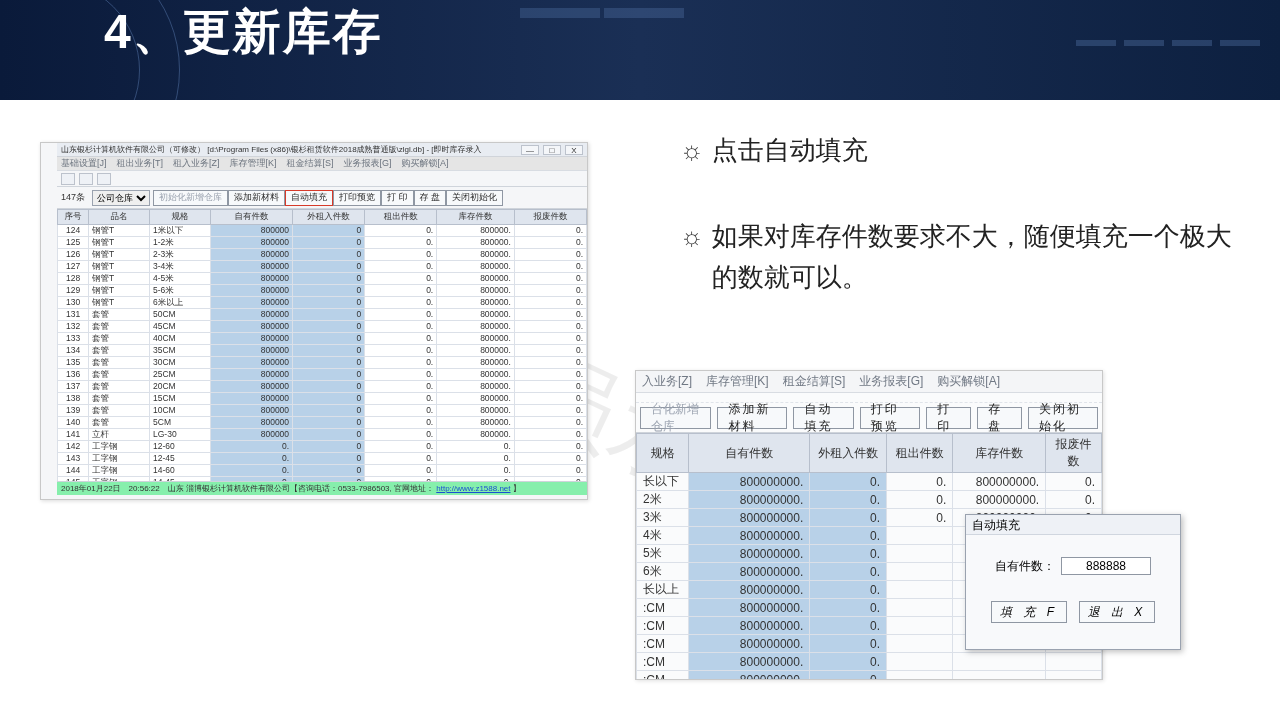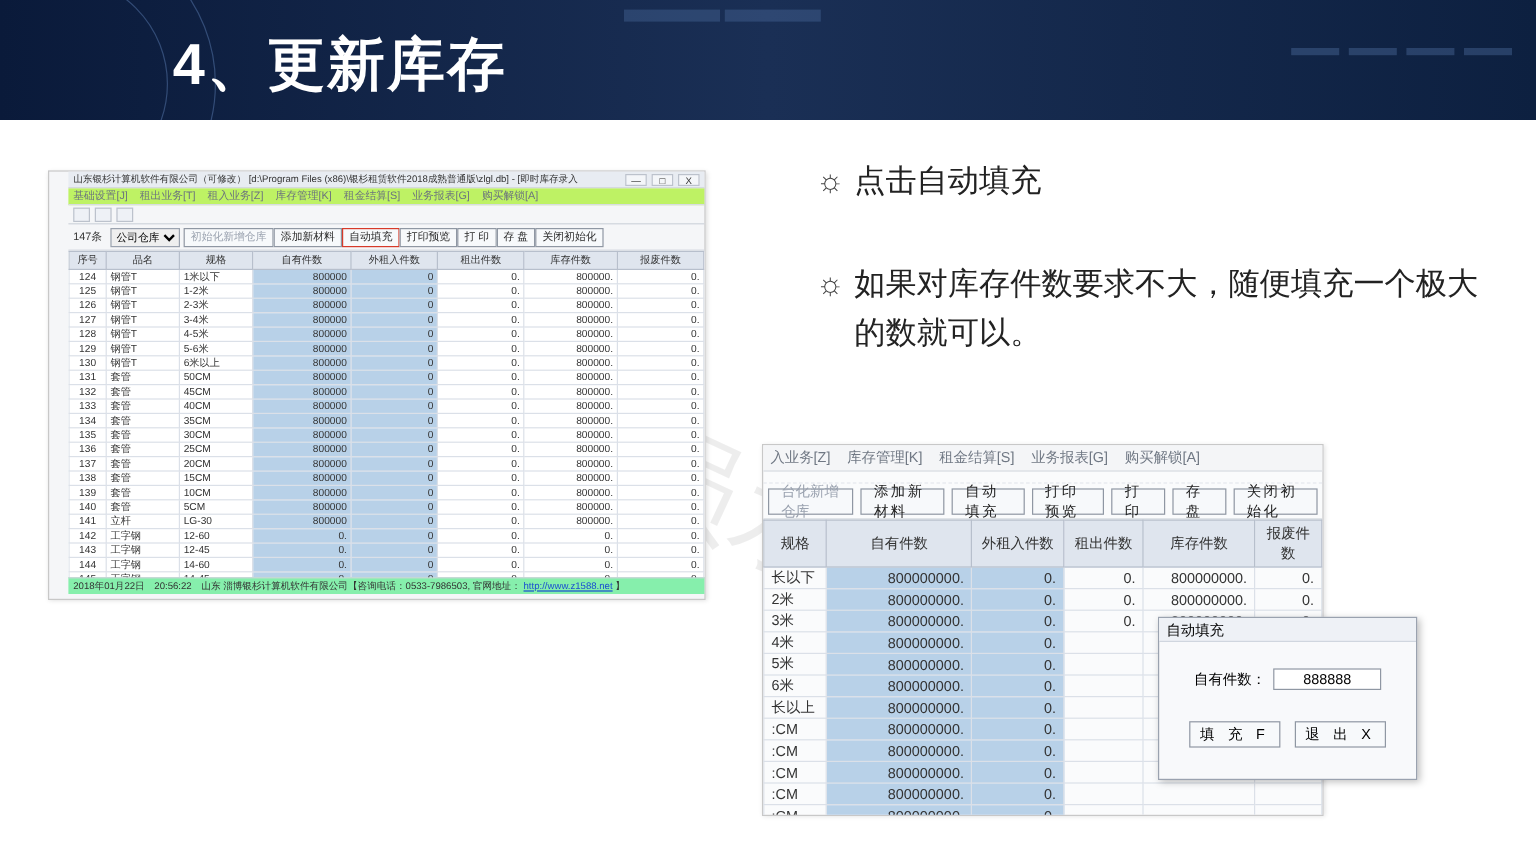--- a/index.html
+++ b/index.html
@@ -24,24 +24,23 @@
   .header-deco-circle.inner { width: 180px; height: 180px; left: -40px; top: -20px; }
   .header-deco-bars {
     position: absolute; right: 20px; top: 40px; display: flex; gap: 8px;
   }
   .header-deco-bars span {
     width: 40px; height: 6px; background: rgba(120,160,220,.25);
   }
   .header-deco-bars2 { position: absolute; left: 520px; top: 8px; display: flex; gap: 4px; }
   .header-deco-bars2 span { width: 80px; height: 10px; background: rgba(120,160,220,.22); }
   .page-title {
-    position: absolute; top: 22px; left: 104px;
+    position: absolute; top: 0; left: 104px;
     color: #fff; font-size: 48px; font-weight: 700;
     letter-spacing: 2px;
-    margin-left: 40px;
   }
   .bullet-list {
     position: absolute; top: 130px; left: 680px; right: 40px;
     font-size: 26px; color: #222; line-height: 1.6;
   }
   .bullet-list .item { display: flex; gap: 8px; margin-bottom: 44px; }
   .bullet-list .sun { color: #444; flex-shrink: 0; }
 
   .watermark {
     position: absolute; top: 56%; left: 45%;
@@ -60,21 +59,21 @@
   }
   .shot1 .titlebar {
     height: 14px; background: #e8ecf2; border-bottom: 1px solid #d0d4da;
     padding: 0 4px; font-size: 8px; color: #333;
     display:flex; align-items:center; justify-content:space-between;
   }
   .shot1 .titlebar .winbtns { display:flex; gap:4px; }
   .shot1 .titlebar .winbtns span { width:18px;height:10px;border:1px solid #bcc2cc; background:#f4f6f9; font-size:8px; text-align:center; line-height:10px;}
   .shot1 .menubar {
     height: 14px; padding: 0 4px; display:flex; gap:10px; align-items:flex-end;
-    border-bottom: 1px solid #d8dce2; background:#bef264; color:#6b737e;
+    border-bottom: 1px solid #d8dce2; background:#e5e5e5; color:#6b737e;
   }
   .shot1 .iconrow { height:16px; display:flex; align-items:center; gap:4px; padding:0 4px; border-bottom:1px solid #cfd4db;}
   .shot1 .iconrow span { width:14px;height:12px; border:1px solid #bcc2cc; background:#eef1f6;}
   .shot1 .toolbar {
     height: 22px; display:flex; align-items:center; gap:3px; padding: 2px 4px;
     border-bottom: 1px solid #cfd4db;
   }
   .shot1 .toolbar .count { margin-right:4px;}
   .shot1 .toolbar select { height:16px; font-size:9px; border:1px solid #9aa2af;}
   .shot1 .btn {
@@ -130,21 +129,21 @@
     position:absolute; top:514px; left:965px;
     width:216px; height:136px;
     border:1px solid #9aa2af; background:#f8f9fb;
     box-shadow: 2px 2px 6px rgba(0,0,0,.25);
     font-size:12px;
   }
   .dialog .dtitle { height:20px; background:#eef1f6; border-bottom:1px solid #d0d6df; padding:2px 6px;}
   .dialog .drow { display:flex; align-items:center; gap:6px; justify-content:center; margin-top:22px;}
   .dialog .drow input { width:90px; height:18px; border:1px solid #8f97a3; text-align:center; padding:0 4px; font-size:12px;}
   .dialog .dbtns { display:flex; gap:12px; justify-content:center; margin-top:26px;}
-  .dialog .dbtn { width:76px; height:22px; border:1px solid #8f97a3; background:#f7f9fb; display:flex; align-items:center; justify-content:center; letter-spacing:4px;}
+  .dialog .dbtn { width:76px; height:22px; border:1px solid #8f97a3; background:#f7f9fb; display:flex; align-items:center; justify-content:center; letter-spacing:4px;font-style:italic;}
 </style>
 </head>
 <body>
 
 <div class="header-band">
   <div class="header-deco-circle"></div>
   <div class="header-deco-circle inner"></div>
   <div class="header-deco-bars">
       <span></span>
       <span></span>

